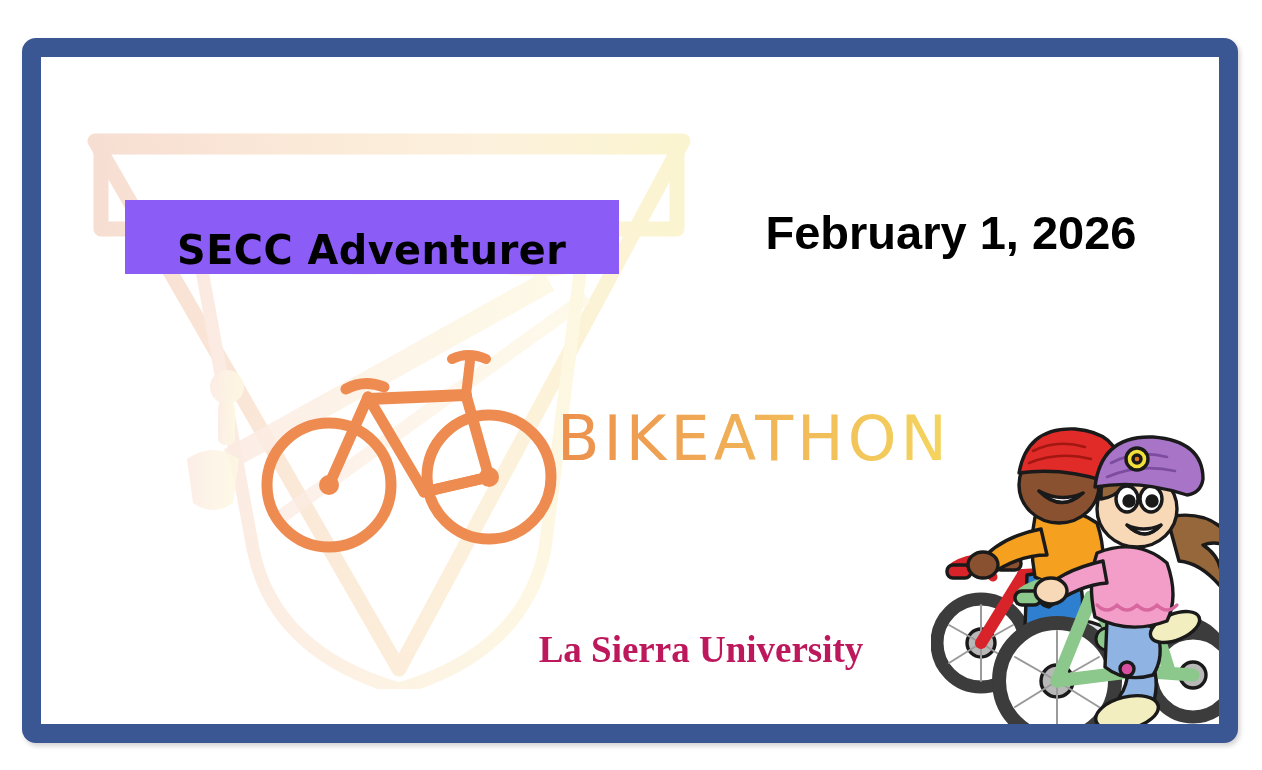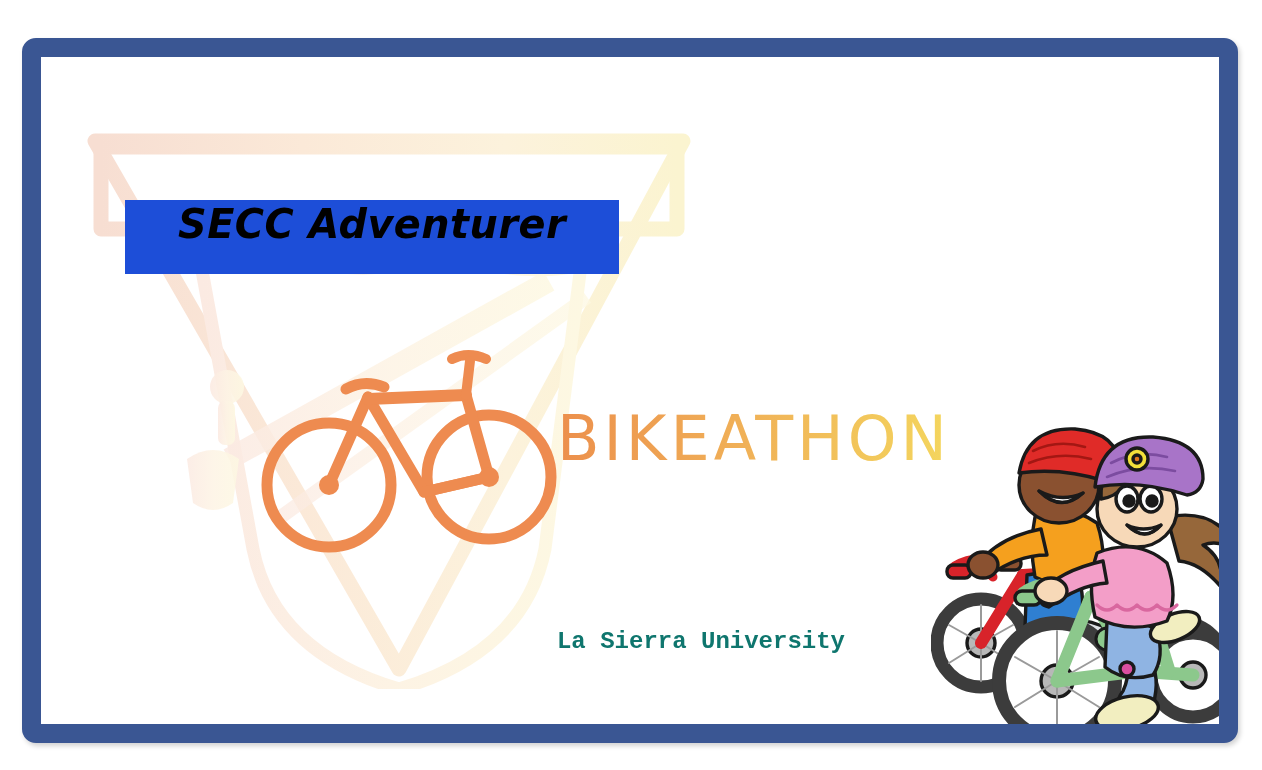--- a/index.html
+++ b/index.html
@@ -56,25 +56,24 @@
     height: 215px;
   }
 
   
   #banner-title-box {
     position: absolute;
     left: 84px;
     top: 143px;
     width: 494px;
     height: 74px;
-    background: #1d4ed8;
+    background: #8b5cf6;
     display: flex;
-    align-items: flex-start;
+    align-items: flex-end;
     justify-content: center;
-    font-style: italic;
   }
   #banner-title-text {
     font-family: "DejaVu Sans", sans-serif;
     font-weight: bold;
     font-size: 41px;
     letter-spacing: 0.5px;
     color: #000000;
     white-space: nowrap;
     transform: scaleX(0.97);
   }
@@ -108,24 +107,24 @@
   
   #event-location {
     position: absolute;
     left: 400px;
     top: 570px;
     width: 520px;
     text-align: center;
     line-height: 1.22;
   }
   #event-location div {
-    font-family: Liberation Mono, monospace;
+    font-family: Liberation Serif, serif;
     font-weight: bold;
-    font-size: 24px;
-    color: #0f766e;
+    font-size: 37px;
+    color: #be185d;
     white-space: nowrap;
   }
 
   
   #kids-on-bikes-clipart {
     position: absolute;
     left: 890px;
     top: 368px;
     width: 320px;
     height: 330px;
@@ -205,20 +204,21 @@
         <linearGradient id="bkGrad" x1="0" y1="0" x2="1" y2="0">
           <stop offset="0%" stop-color="#ec8f4c"></stop>
           <stop offset="45%" stop-color="#f0af57"></stop>
           <stop offset="100%" stop-color="#f4d65e"></stop>
         </linearGradient>
       </defs>
       <text x="0" y="55" font-family="'DejaVu Sans', sans-serif" font-size="62" font-weight="400" letter-spacing="4" fill="url(#bkGrad)">BIKEATHON</text>
     </svg>
 
     <div id="event-datetime">
+      <div>February 1, 2026</div>
     </div>
 
     <div id="event-location">
       <div>La Sierra University</div>
     </div>
 
     <svg id="kids-on-bikes-clipart" viewBox="0 0 320 330" xmlns="http://www.w3.org/2000/svg">
       <g stroke="#1a1a1a" stroke-width="3.4" stroke-linejoin="round" stroke-linecap="round">
 
         <g>

